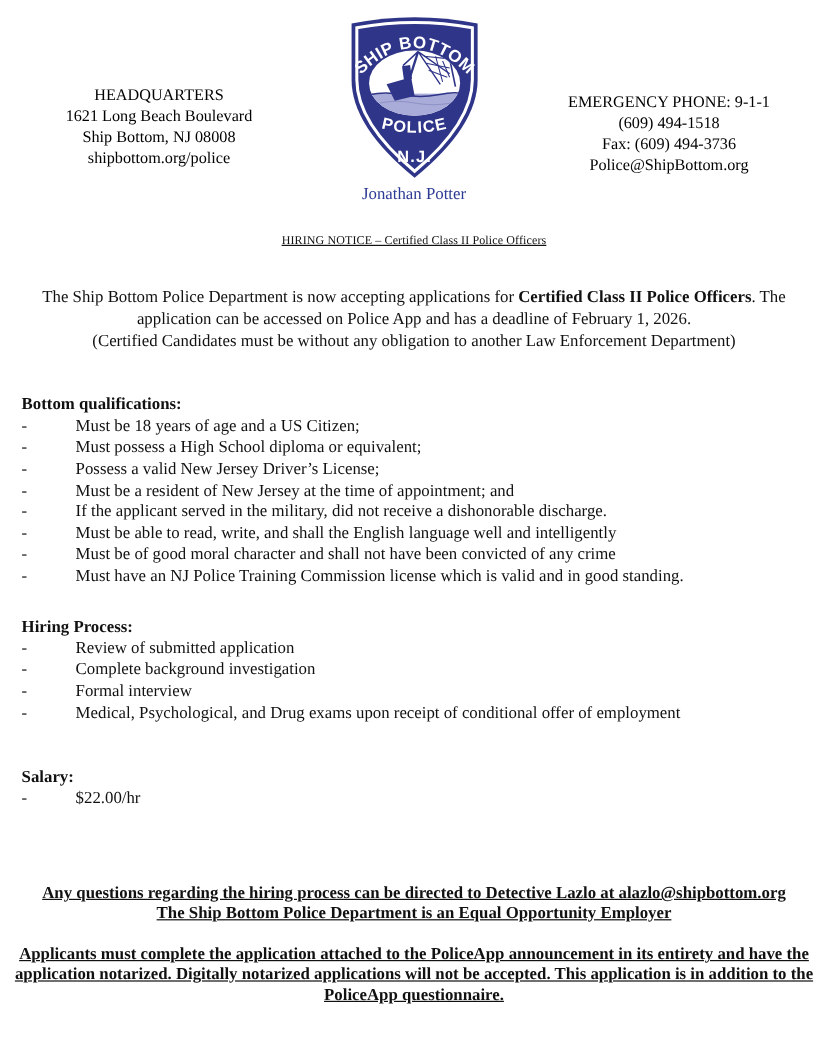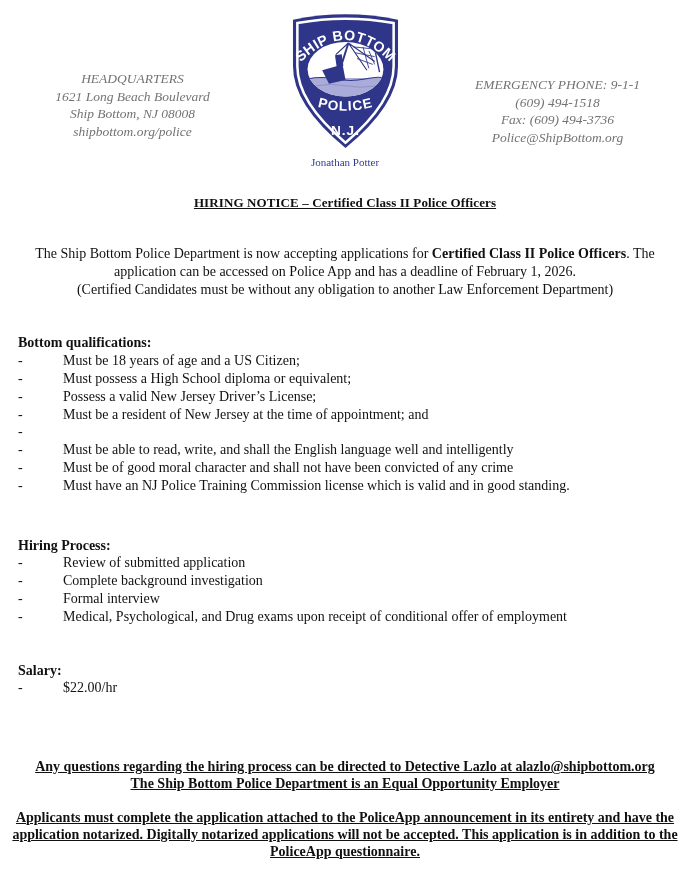--- a/index.html
+++ b/index.html
@@ -5,40 +5,40 @@
   html,body{margin:0;padding:0;background:#ffffff;}
   .page{
     width:690px;height:872px;
     background:#ffffff;
     font-family:"Liberation Serif","DejaVu Serif",serif;
     font-size:14px;color:#111;
     position:relative;overflow:hidden;
   }
   
   .header{display:flex;align-items:flex-start;padding-top:8px;}
-  .contact{flex:1;text-align:center;color:#737373;font-size:13.5px;line-height:17.5px;font-style:italic;}
+  .contact{flex:1;text-align:center;color:#000000;font-size:13.5px;line-height:17.5px;}
   .contact-left{margin-top:62px;}
   .contact-right{margin-top:68px;}
   .badge-col{width:160px;flex:none;text-align:center;}
   .badge-col svg{display:block;margin:0 auto;}
-  .chief{color:#2e3b94;font-size:11px;line-height:17px;margin-top:4px;}
+  .chief{color:#2e3b94;font-size:14px;line-height:17px;margin-top:4px;}
   
   .doc-title{
-    margin-top:24px;text-align:center;font-weight:bold;font-size:13px;
+    margin-top:24px;text-align:center;font-weight:normal;font-size:10px;
     text-decoration:underline;letter-spacing:0.1px;
   }
   
   .intro{margin:34px auto 0;width:652px;text-align:center;line-height:17.8px;}
   .intro .b{font-weight:bold;}
   .intro-note{line-height:17.8px;}
   
   .content{padding:0 18px;}
   .sec-heading{font-weight:bold;line-height:17.8px;}
   .sec-minimum{margin-top:36px;}
-  .sec-hiring{margin-top:42px;}
+  .sec-hiring{margin-top:25px;}
   .sec-salary{margin-top:36px;}
   .dash-list{margin:0;padding:0;list-style:none;}
   .dash-list li{display:flex;line-height:17.8px;}
   .dash-list li .dash{width:45px;flex:none;}
   
   .footer{margin-top:62px;text-align:center;font-weight:bold;}
   .footer .u{text-decoration:underline;}
   .footer-eo div{line-height:16.5px;}
   .footer-para{margin:17px auto 0;width:682px;line-height:17px;}
 </style>
@@ -127,20 +127,21 @@
       <li>
           <span class="dash">-</span>
           <span>Possess a valid New Jersey Driver’s License;</span>
         </li>
       <li>
           <span class="dash">-</span>
           <span>Must be a resident of New Jersey at the time of appointment; and</span>
         </li>
       <li>
           <span class="dash">-</span>
+          <span>If the applicant served in the military, did not receive a dishonorable discharge.</span>
         </li>
       <li>
           <span class="dash">-</span>
           <span>Must be able to read, write, and shall the English language well and intelligently</span>
         </li>
       <li>
           <span class="dash">-</span>
           <span>Must be of good moral character and shall not have been convicted of any crime</span>
         </li>
       <li>

